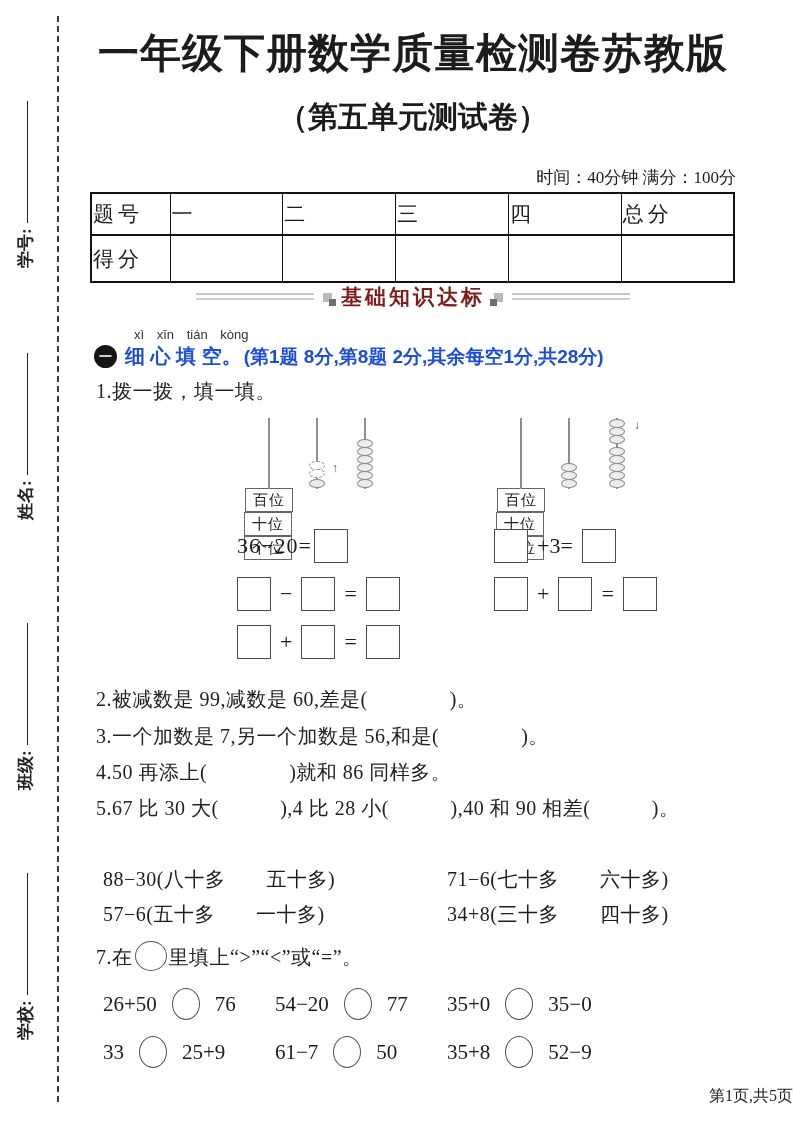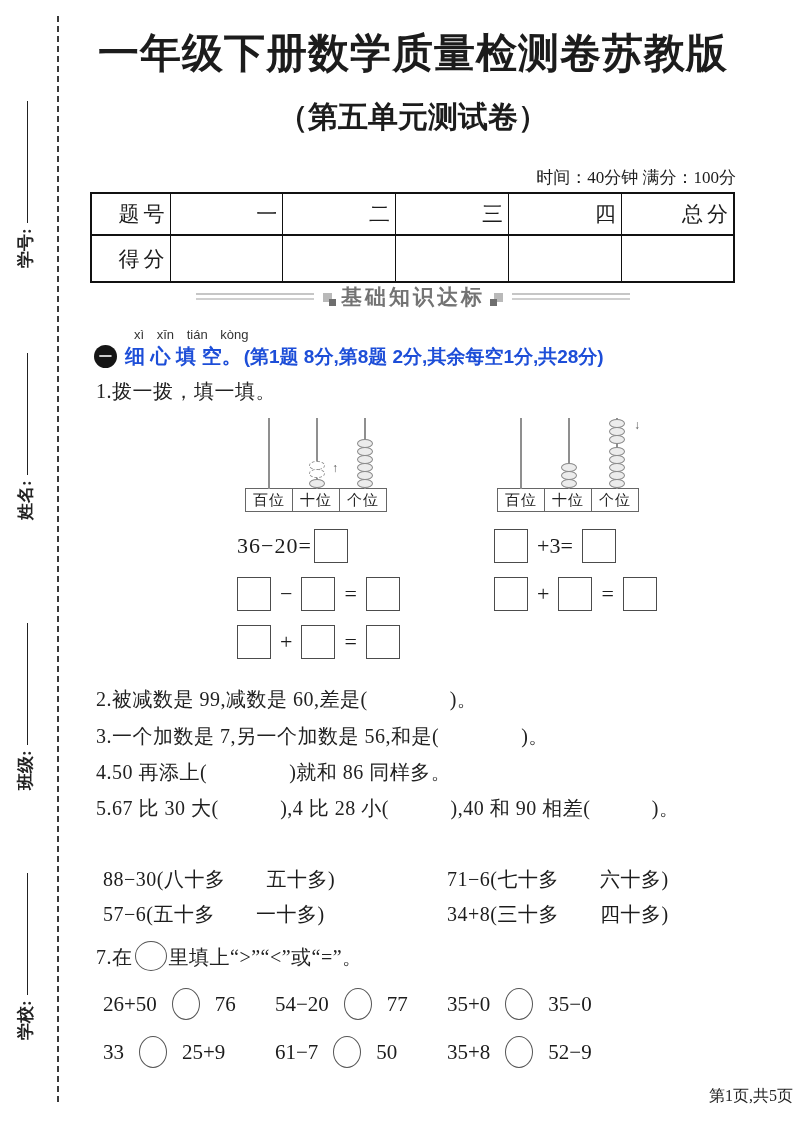--- a/index.html
+++ b/index.html
@@ -42,21 +42,21 @@
     position:absolute;top:166px;left:300px;width:436px;
     text-align:right;font-size:17px;
   }
   
   .score-table{
     position:absolute;top:192px;left:90px;width:645px;
     border-collapse:collapse;table-layout:fixed;
   }
   .score-table td{
     border:1.6px solid #111;
-    text-align:right;vertical-align:middle;
+    text-align:left;vertical-align:middle;
     font-size:21px;letter-spacing:4px;margin-left:20px;
   }
   .score-table{border:2.5px solid #111;}
   .score-table tr:first-child td{height:38px;border-bottom:2.2px solid #111;}
   .score-table tr:last-child td{height:43px;}
   
   .banner{
     position:absolute;top:283px;left:88px;width:650px;
     display:flex;align-items:center;justify-content:center;gap:9px;
   }
@@ -68,21 +68,21 @@
   .banner-sq{
     width:9px;height:9px;background:#b9b9b9;position:relative;
   }
   .banner-sq::after{
     content:"";position:absolute;width:7px;height:7px;background:#6e6e6e;
   }
   .banner-sq.l::after{right:-4px;bottom:-4px;}
   .banner-sq.r::after{left:-4px;bottom:-4px;}
   .banner-text{
     font-family:"Liberation Sans","DejaVu Sans",sans-serif;
-    font-size:21px;font-weight:700;letter-spacing:3px;color:#737373;
+    font-size:21px;font-weight:700;letter-spacing:3px;color:#7f1d1d;
   }
   
   .sec1{position:absolute;top:327px;left:94px;width:648px;}
   .pinyin{
     margin-left:40px;
     font-family:"Liberation Sans","DejaVu Sans",sans-serif;
     font-size:13px;color:#333;word-spacing:9px;
   }
   .sec1-line{display:flex;align-items:center;margin-top:1px;}
   .badge{
@@ -116,21 +116,21 @@
   .bead{
     width:16px;height:8px;border-radius:50%;
     background:#ececec;border:1px solid #8a8a8a;
     margin-top:-1px;box-sizing:border-box;height:9px;
   }
   .bead.ghost{background:#fff;border:1px dashed #909090;}
   .ab-ghost{bottom:10px;}
   .ab-float{bottom:44px;}
   .ab-arrow-up{position:absolute;right:3px;bottom:12px;font-size:12px;color:#555;}
   .ab-arrow-down{position:absolute;right:1px;top:0;font-size:12px;color:#555;}
-  .ab-labels{display:flex;}
+  .ab-labels{display:flex;flex-direction:column;}
   .ab-label{
     width:48px;height:24px;margin-left:-1px;box-sizing:border-box;
     border:1.2px solid #666;display:flex;align-items:center;justify-content:center;
     font-size:15px;color:#222;letter-spacing:1px;
   }
   .ab-labels .ab-label:first-child{margin-left:0;}
   
   .eq-col{position:absolute;top:528px;}
   .eq-row{display:flex;align-items:center;height:36px;margin-bottom:12px;}
   .eqbox{

